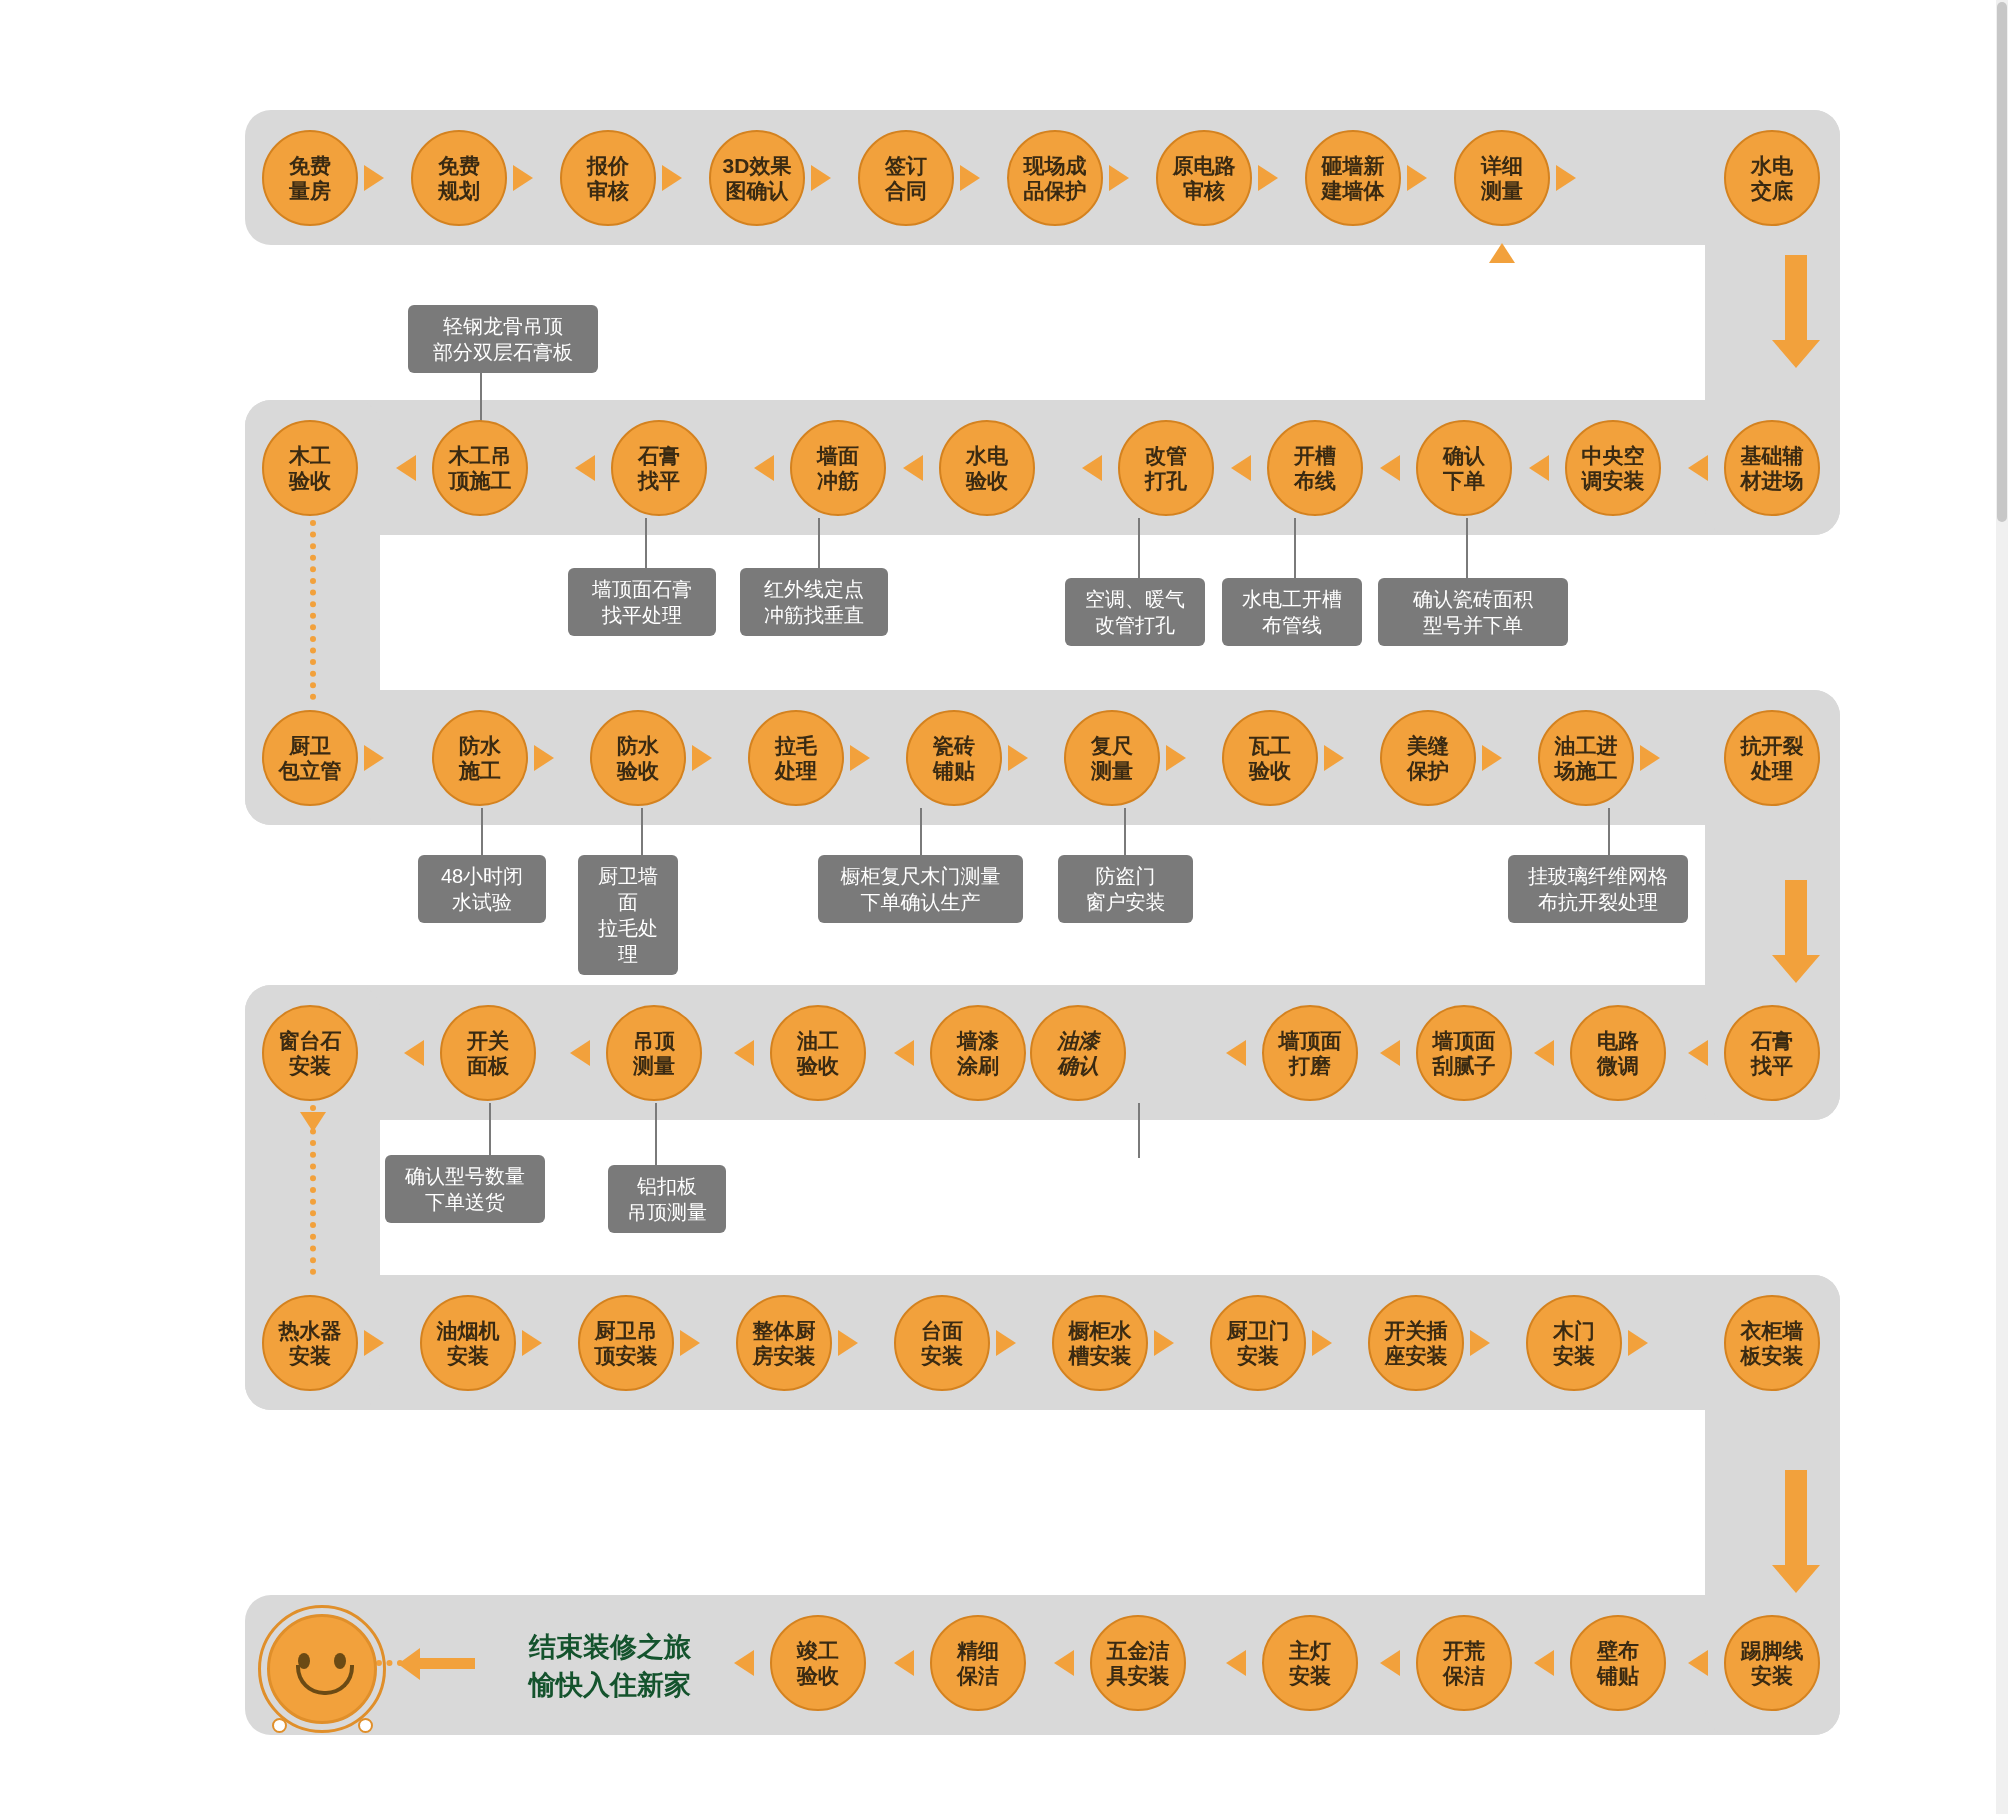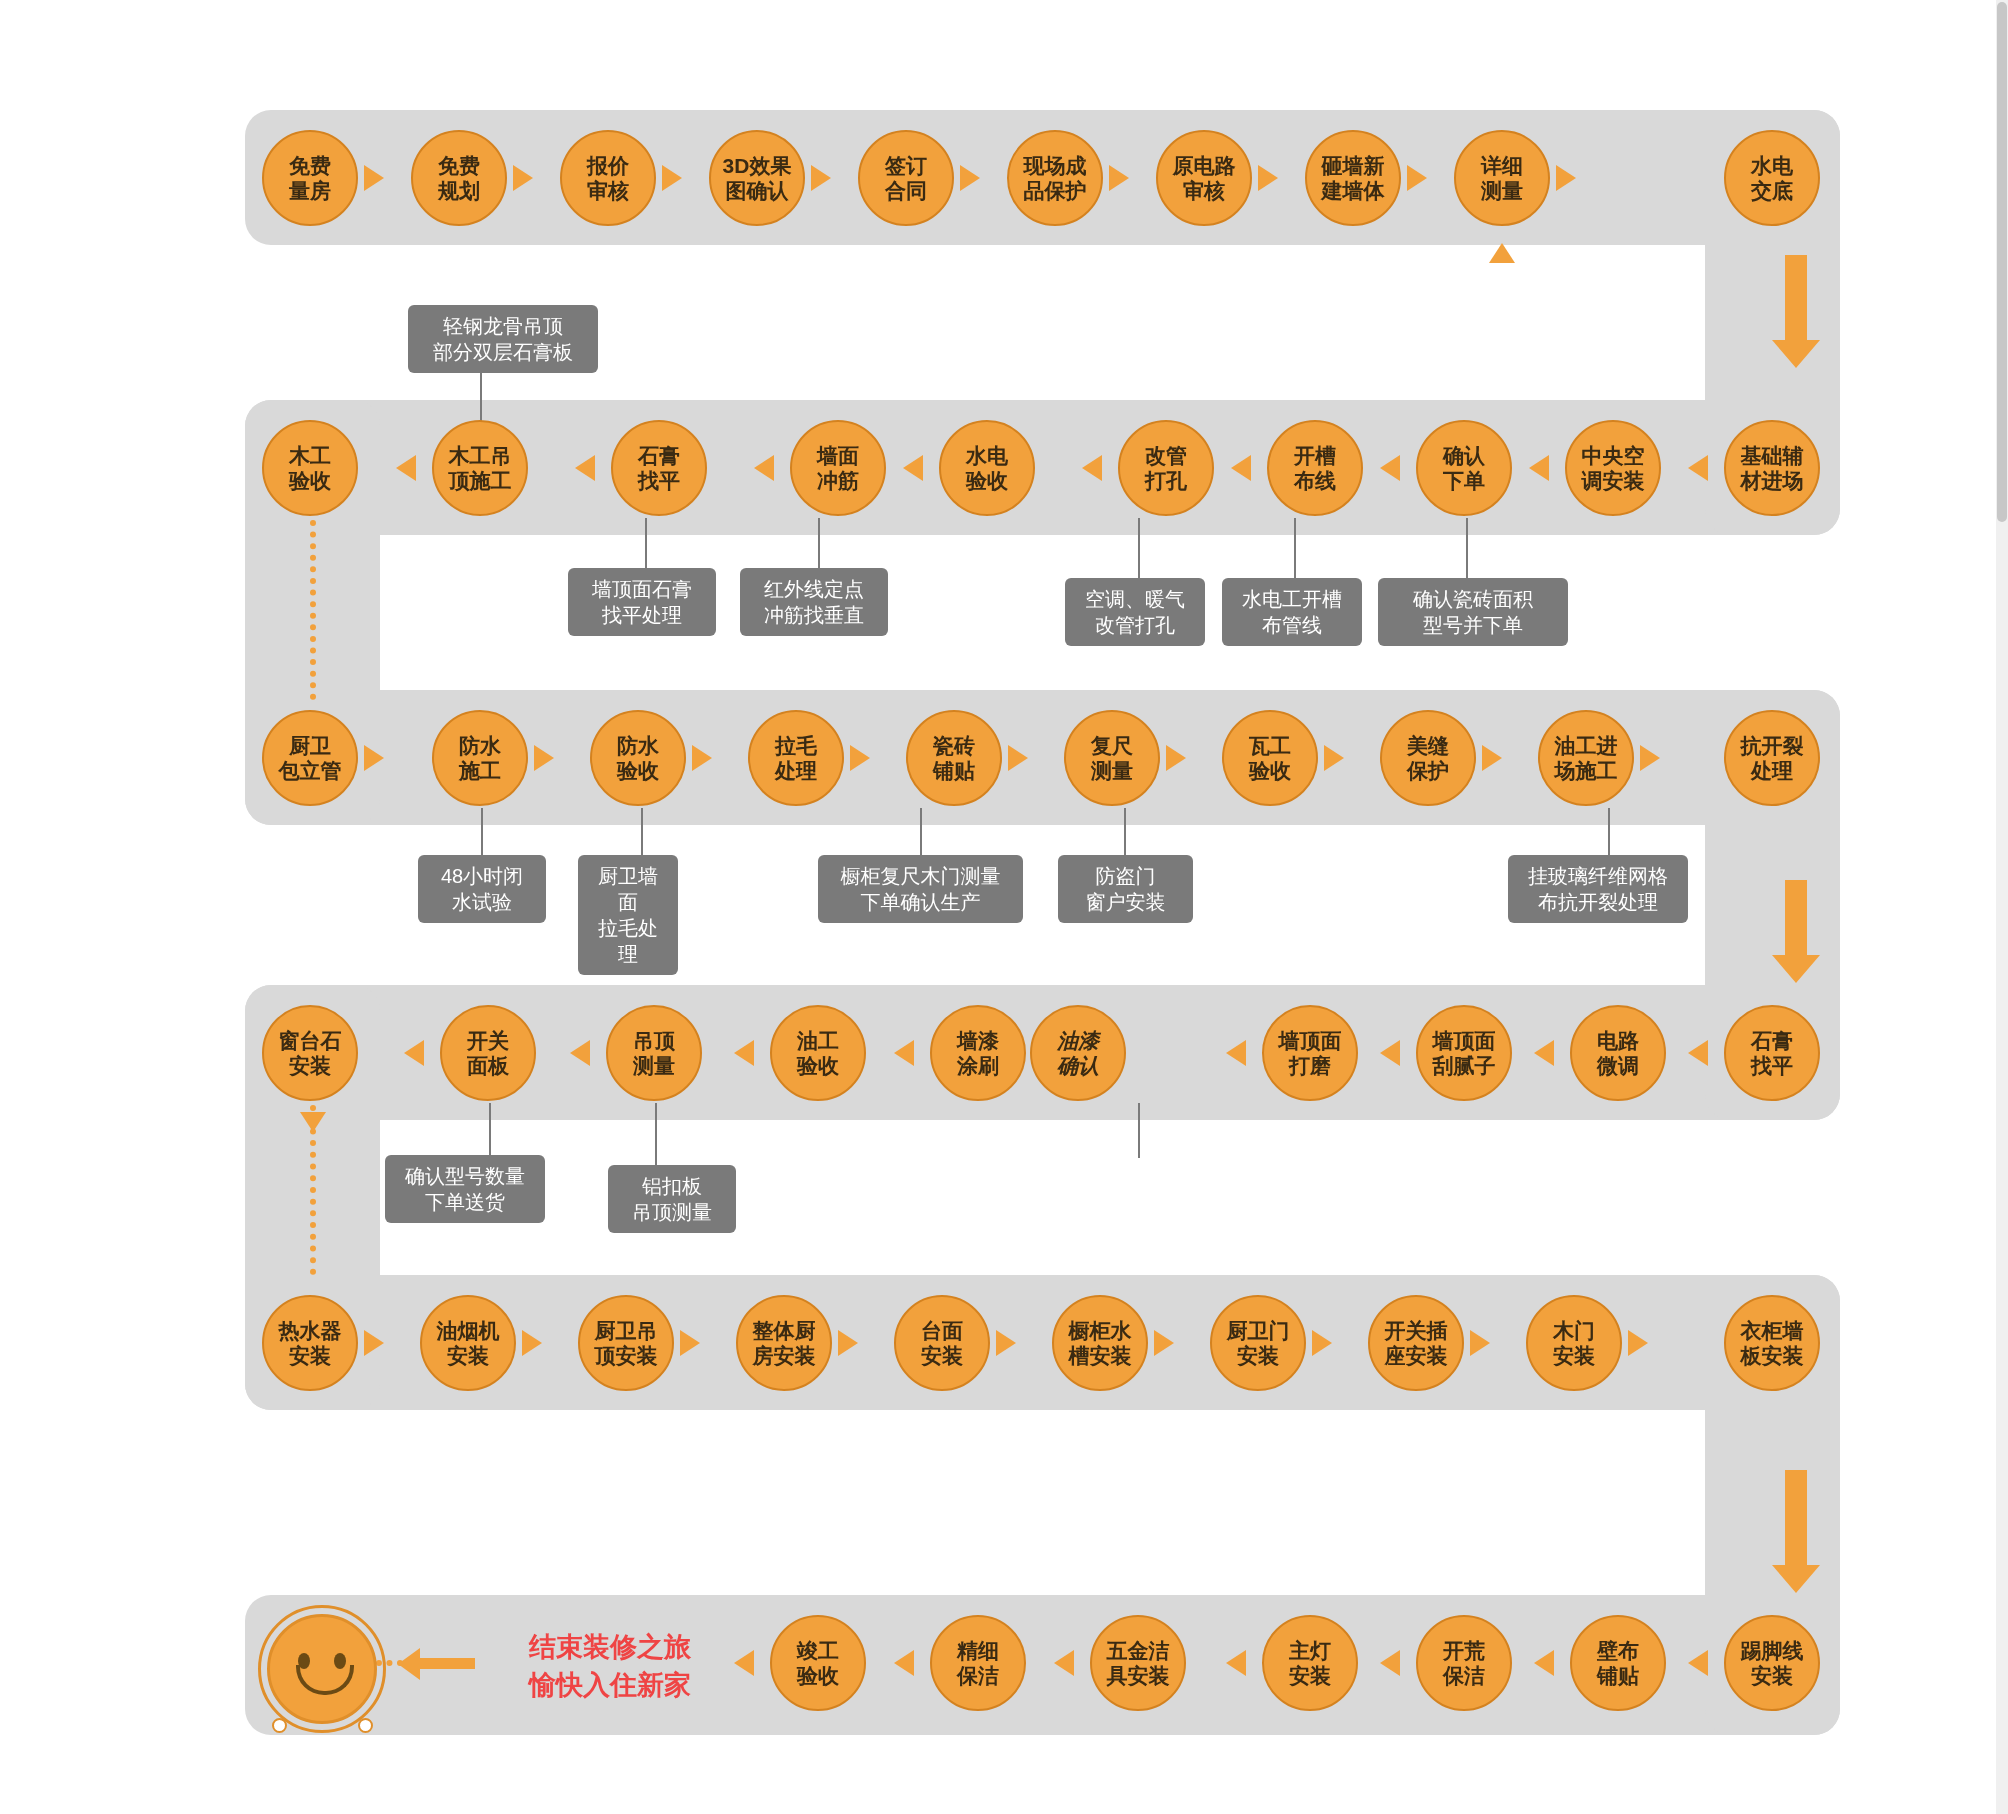--- a/index.html
+++ b/index.html
@@ -184,21 +184,21 @@
     border-radius: 50%;
     border: 2px solid #e08f2a;
     background: #ffffff;
     z-index: 7;
   }
   .endtext {
     position: absolute;
     font-size: 27px;
     line-height: 38px;
     font-weight: bold;
-    color: #ef4444;
+    color: #14532d;
     white-space: pre-line;
     text-align: center;
     z-index: 6;
   }
   .endarrow-body {
     position: absolute;
     background: #f2a13c;
     height: 11px;
     z-index: 5;
   }
@@ -429,21 +429,21 @@
   <div class="node" style="left:440px; top:1005px;">开关
 面板</div>
   <div class="arrow left" style="left:404px; top:1040px;"></div>
   <div class="node" style="left:262px; top:1005px;">窗台石
 安装</div>
 
   <div class="note" style="left:385px; top:1155px; width:160px;">确认型号数量
 下单送货</div>
   <div class="leader" style="left:489px; top:1103px; height:55px;"></div>
 
-  <div class="note" style="left:608px; top:1165px; width:128px;">铝扣板
+  <div class="note" style="left:608px; top:1165px; width:118px;">铝扣板
 吊顶测量</div>
   <div class="leader" style="left:655px; top:1103px; height:65px;"></div>
 
   <div class="leader" style="left:1138px; top:1103px; height:55px;"></div>
 
   <div class="dotline-v" style="left:310px; top:1105px; height:170px;"></div>
   <div class="arrow down" style="left:300px; top:1112px;"></div>
 
   <div class="node" style="left:262px; top:1295px;">热水器
 安装</div>

